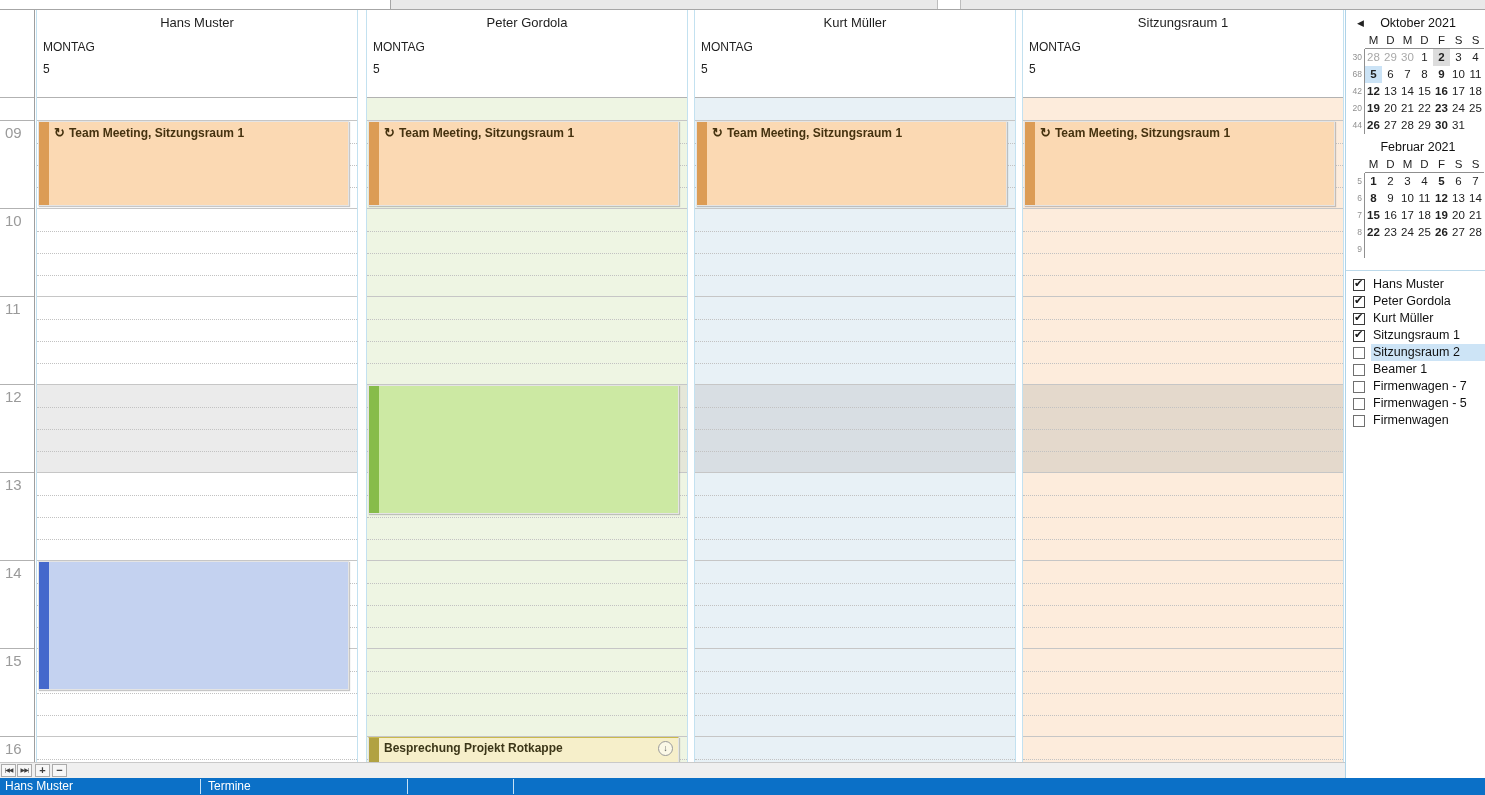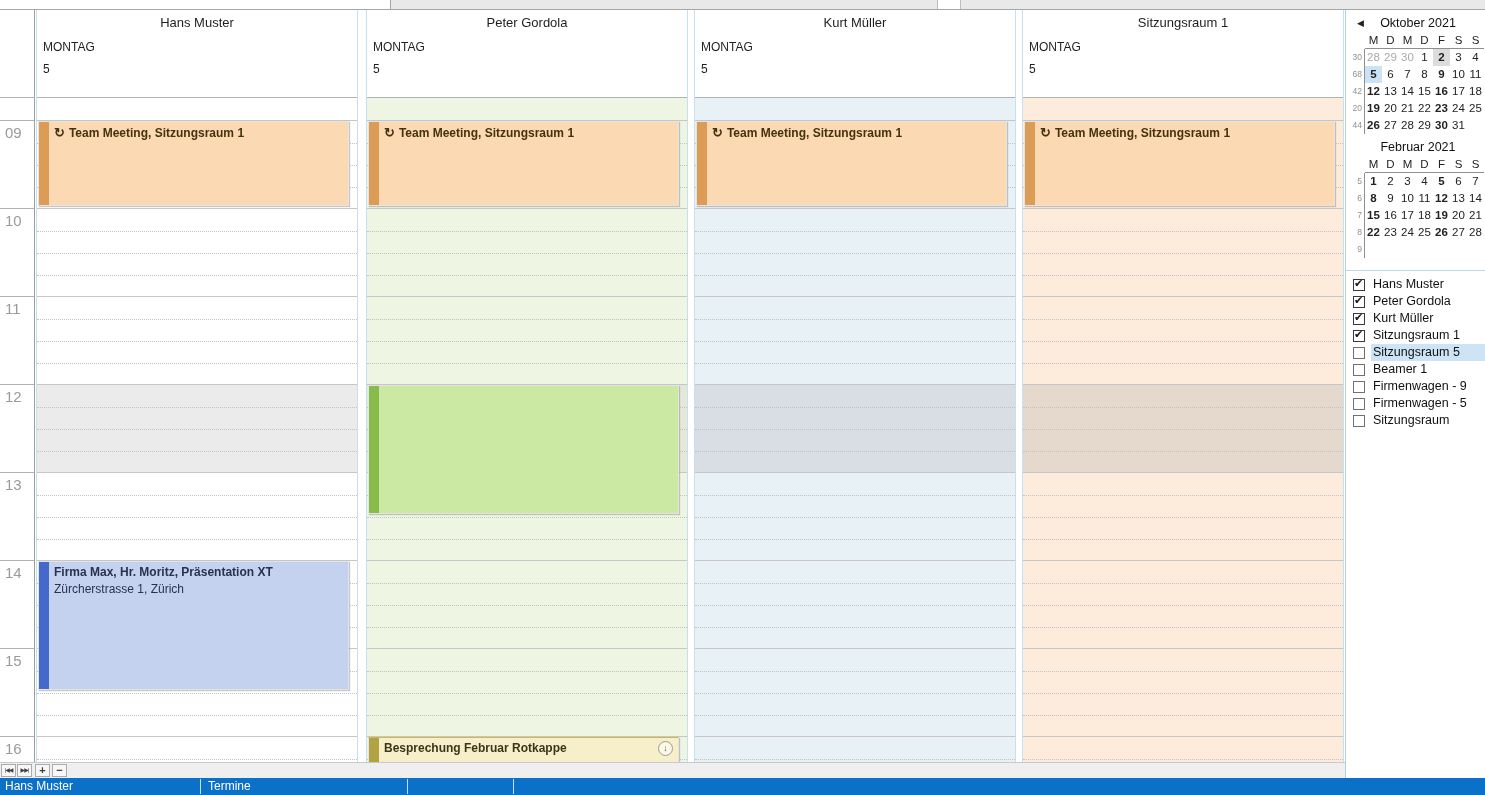--- a/index.html
+++ b/index.html
@@ -162,24 +162,20 @@
           <div class="qline" style="top: 22px;"></div>
         </div>
         <div class="event" style="top: 1px; height: 85px; background: rgb(251, 217, 179); color: rgb(69, 50, 15);">
           <div class="ebar" style="background: rgb(220, 156, 85);"></div>
           <div class="ebody">
             <div class="etitle"><span class="eicon">↻</span><span>Team Meeting, Sitzungsraum 1</span></div>
           </div>
         </div>
         <div class="event" style="top: 441px; height: 129px; background: rgb(196, 210, 240); color: rgb(39, 50, 80);">
           <div class="ebar" style="background: rgb(68, 104, 204);"></div>
-          <div class="ebody">
-            <div class="etitle"><span>Firma Max, Hr. Moritz, Präsentation XT</span></div>
-            <div class="esub">Zürcherstrasse 1, Zürich</div>
-          </div>
         </div>
       </div>
     </div>
     <div class="column" style="left: 366px;">
       <div class="col-header">
         <div class="col-name">Peter Gordola</div>
         <div class="col-weekday">MONTAG</div>
         <div class="col-day">5</div>
       </div>
       <div class="allday" style="background: rgb(238, 245, 227);"></div>
@@ -227,21 +223,21 @@
           <div class="ebody">
             <div class="etitle"><span class="eicon">↻</span><span>Team Meeting, Sitzungsraum 1</span></div>
           </div>
         </div>
         <div class="event" style="top: 265px; height: 129px; background: rgb(204, 233, 163); color: rgb(46, 60, 23);">
           <div class="ebar" style="background: rgb(135, 188, 74);"></div>
         </div>
         <div class="event" style="top: 617px; height: 85px; background: rgb(246, 239, 202); color: rgb(60, 54, 24); border-top-color: rgb(201, 185, 78);">
           <div class="ebar" style="background: rgb(177, 162, 66);"></div>
           <div class="ebody">
-            <div class="etitle"><span>Besprechung Februar Rotkappe</span></div>
+            <div class="etitle"><span>Besprechung Projekt Rotkappe</span></div>
           </div>
           <div class="econt">↓</div>
         </div>
       </div>
     </div>
     <div class="column" style="left: 694px;">
       <div class="col-header">
         <div class="col-name">Kurt Müller</div>
         <div class="col-weekday">MONTAG</div>
         <div class="col-day">5</div>
@@ -485,37 +481,37 @@
       <div class="cal-item">
         <div class="cb checked"></div>
         <div class="cal-label">Kurt Müller</div>
       </div>
       <div class="cal-item">
         <div class="cb checked"></div>
         <div class="cal-label">Sitzungsraum 1</div>
       </div>
       <div class="cal-item highlighted">
         <div class="cb"></div>
-        <div class="cal-label">Sitzungsraum 5</div>
+        <div class="cal-label">Sitzungsraum 2</div>
       </div>
       <div class="cal-item">
         <div class="cb"></div>
         <div class="cal-label">Beamer 1</div>
       </div>
       <div class="cal-item">
         <div class="cb"></div>
-        <div class="cal-label">Firmenwagen - 9</div>
+        <div class="cal-label">Firmenwagen - 7</div>
       </div>
       <div class="cal-item">
         <div class="cb"></div>
         <div class="cal-label">Firmenwagen - 5</div>
       </div>
       <div class="cal-item">
         <div class="cb"></div>
-        <div class="cal-label">Sitzungsraum</div>
+        <div class="cal-label">Firmenwagen</div>
       </div>
     </div>
   </div>
 
 <div class="navstrip">
     <div class="nav-btn arrows" style="left: 1px;">|◀◀</div>
     <div class="nav-btn arrows" style="left: 17px;">▶▶|</div>
     <div class="nav-btn sign" style="left: 35px;">+</div>
     <div class="nav-btn sign" style="left: 52px;">−</div>
   </div>

